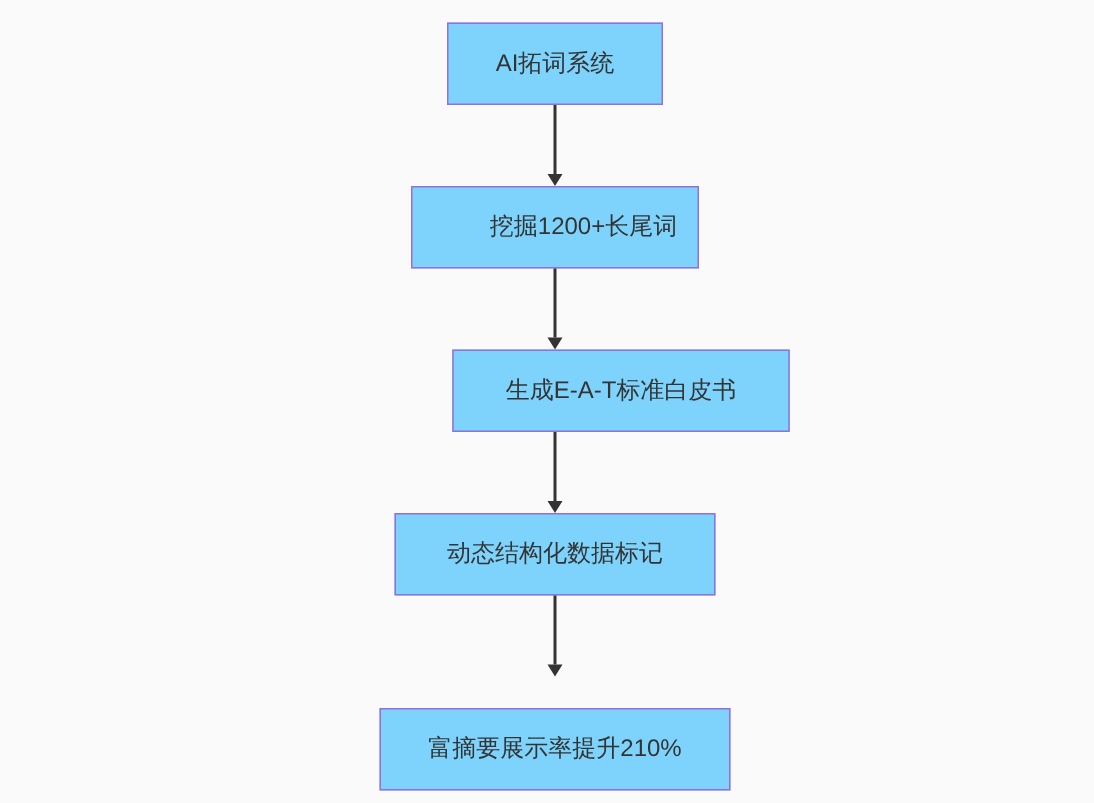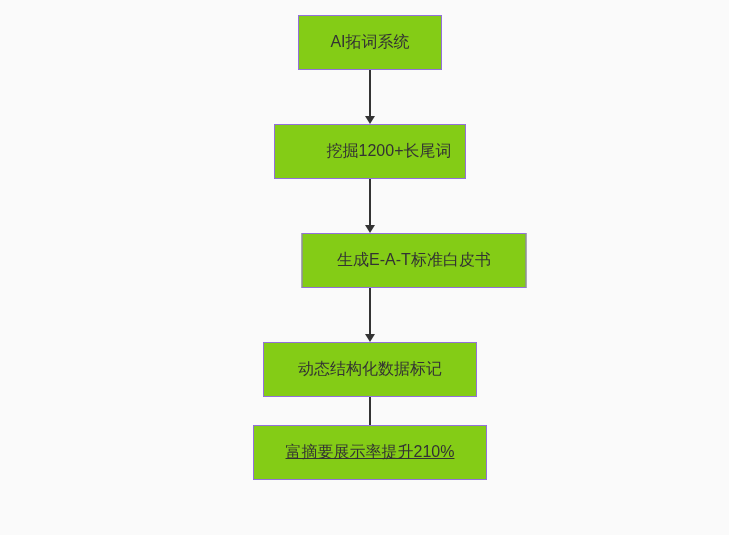--- a/index.html
+++ b/index.html
@@ -14,34 +14,34 @@
     height: 535px;
     background: #fafafa;
     overflow: hidden;
   }
   .node {
     position: absolute;
     left: 370px;
     transform: translateX(-50%);
     height: 55px;
     box-sizing: border-box;
-    background: #84cc16;
+    background: #7dd3fc;
     border: 1.5px solid #9370DB;
     color: #333333;
     font-size: 16px;
     display: flex;
     align-items: center;
     justify-content: center;
     white-space: nowrap;
   }
   .node.n1 { top: 15px;  min-width: 144px; }
   .node.n2 { top: 124px; min-width: 192px; padding-left: 38px; }
   .node.n3 { top: 233px; min-width: 225px; margin-left: 44px; }
   .node.n4 { top: 342px; min-width: 214px; font-family: Liberation Serif, serif; }
-  .node.n5 { top: 425px; min-width: 234px; text-decoration: underline; }
+  .node.n5 { top: 472px; min-width: 234px; }
 
   .arrow {
     position: absolute;
     left: 370px;
     transform: translateX(-50%);
     width: 10px;
     height: 54px;
     display: flex;
     flex-direction: column;
     align-items: center;

